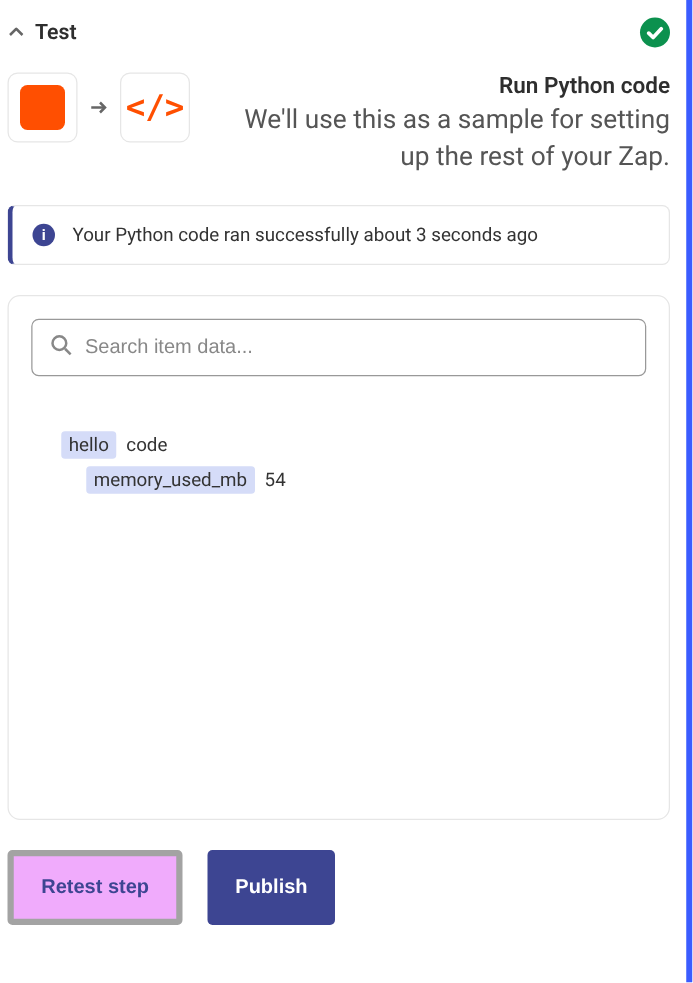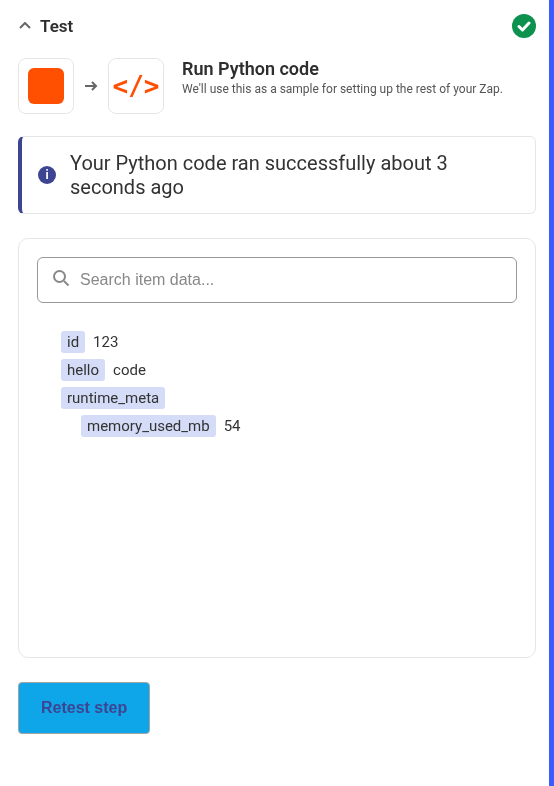--- a/index.html
+++ b/index.html
@@ -16,21 +16,21 @@
     }
     .right-border {
       position: absolute;
       right: 0;
       top: 0;
       width: 5px;
       height: 100%;
       background: #3b5cff;
     }
     .container {
-      padding: 14px 18px 18px 18px;
+      padding: 14px 18px 18px 6px;
     }
     .header-row {
       display: flex;
       align-items: center;
       justify-content: space-between;
       margin-bottom: 20px;
     }
     .header-left {
       display: flex;
       align-items: center;
@@ -105,29 +105,30 @@
       fill: none;
     }
     .code-glyph {
       font-family: monospace;
       font-size: 26px;
       font-weight: 700;
       color: #ff4f01;
     }
     .intro-text {
       flex: 1;
+      text-align: right;
     }
     .intro-title {
       font-size: 18px;
       font-weight: 600;
       color: #2e2e2e;
       margin-bottom: 2px;
     }
     .intro-subtitle {
-      font-size: 12px;
+      font-size: 21px;
       color: #555;
       line-height: 1.45;
     }
     .notice-bar {
       display: flex;
       align-items: center;
       gap: 14px;
       border-left: 4px solid #3d4592;
       background: #fff;
       border-top: 1px solid #e6e6e6;
@@ -144,38 +145,38 @@
       background: #3d4592;
       display: flex;
       align-items: center;
       justify-content: center;
       color: #fff;
       font-size: 12px;
       font-weight: 700;
       flex-shrink: 0;
     }
     .notice-text {
-      font-size: 20px;
+      font-size: 15px;
       color: #333;
     }
     .data-panel {
       border: 1px solid #e6e6e6;
       border-radius: 10px;
       padding: 18px;
       height: 420px;
       margin-bottom: 24px;
     }
     .search-box {
       display: flex;
       align-items: center;
       border: 1px solid #999;
       border-radius: 6px;
       padding: 11px 14px;
       gap: 10px;
-      margin-bottom: 28px;
+      margin-bottom: 44px;
     }
     .search-icon svg {
       stroke: #888;
       stroke-width: 2;
       fill: none;
     }
     .search-input {
       border: none;
       outline: none;
       font-size: 16px;
@@ -216,22 +217,22 @@
     }
     .btn {
       padding: 16px 22px;
       border-radius: 4px;
       font-size: 16px;
       font-weight: 600;
       cursor: pointer;
       border: none;
     }
     .btn-outline {
-      background: #0ea5e9;
-      border: 1px solid #a3a3a3;
+      background: #f0abfc;
+      border: 5px solid #a3a3a3;
       color: #3d4592;
     }
     .btn-primary {
       background: #3d4592;
       color: #fff;
     }
   </style>
 </head>
 <body>
 
@@ -285,38 +286,32 @@
         <svg width="18" height="18" viewBox="0 0 18 18">
             <circle cx="7.5" cy="7.5" r="5.5"></circle>
             <line x1="12" y1="12" x2="16.5" y2="16.5"></line>
           </svg>
       </span>
       <input class="search-input" type="text" placeholder="Search item data..." style="">
     </div>
 
     <div class="data-tree">
       <div class="data-line">
-        <span class="data-key">id</span>
-        <span class="data-value">123</span>
-      </div>
-      <div class="data-line">
         <span class="data-key">hello</span>
         <span class="data-value">code</span>
-      </div>
-      <div class="data-line">
-        <span class="data-key">runtime_meta</span>
       </div>
       <div class="data-nested">
         <div class="data-line">
           <span class="data-key">memory_used_mb</span>
           <span class="data-value">54</span>
         </div>
       </div>
     </div>
   </div>
 
   <div class="button-row">
     <button class="btn btn-outline">Retest step</button>
+    <button class="btn btn-primary">Publish</button>
   </div>
 
 </div>
 
 <div class="right-border"></div>
 
 </body></html>

